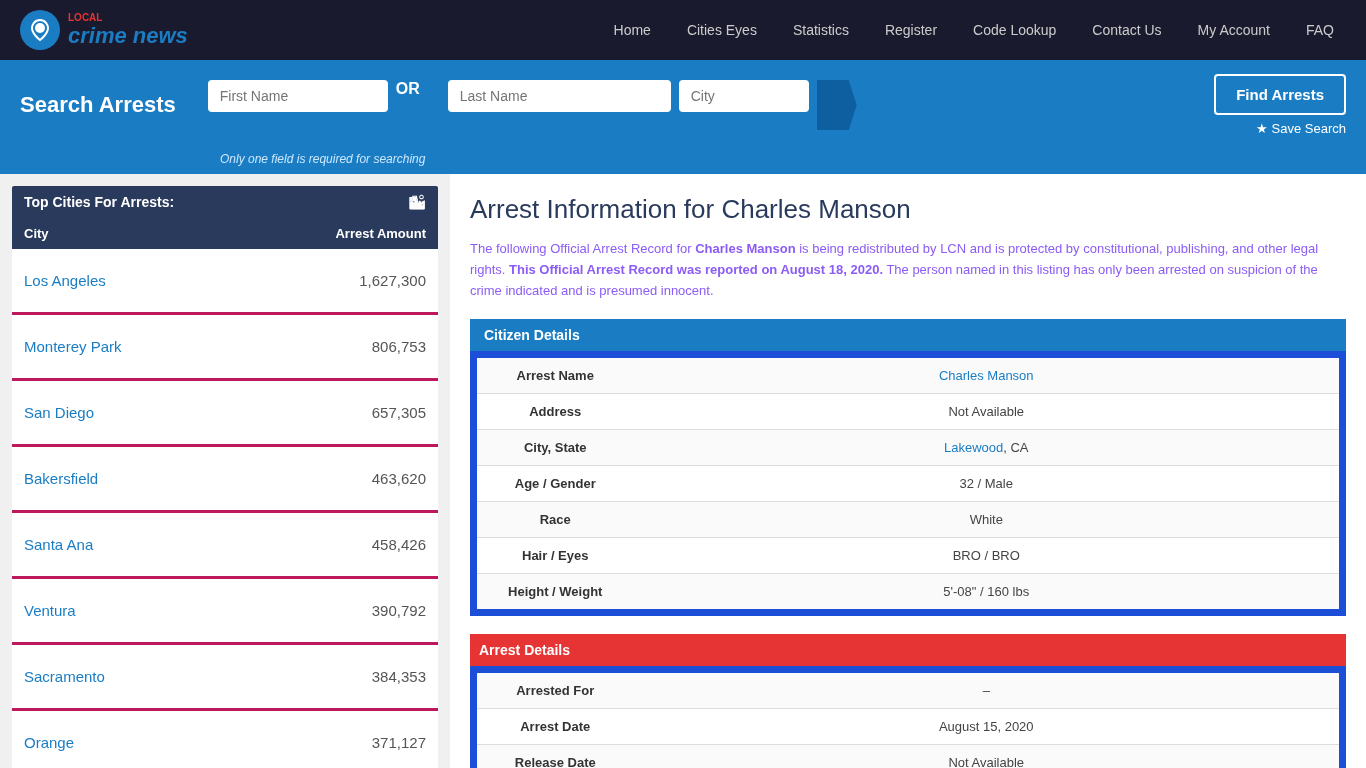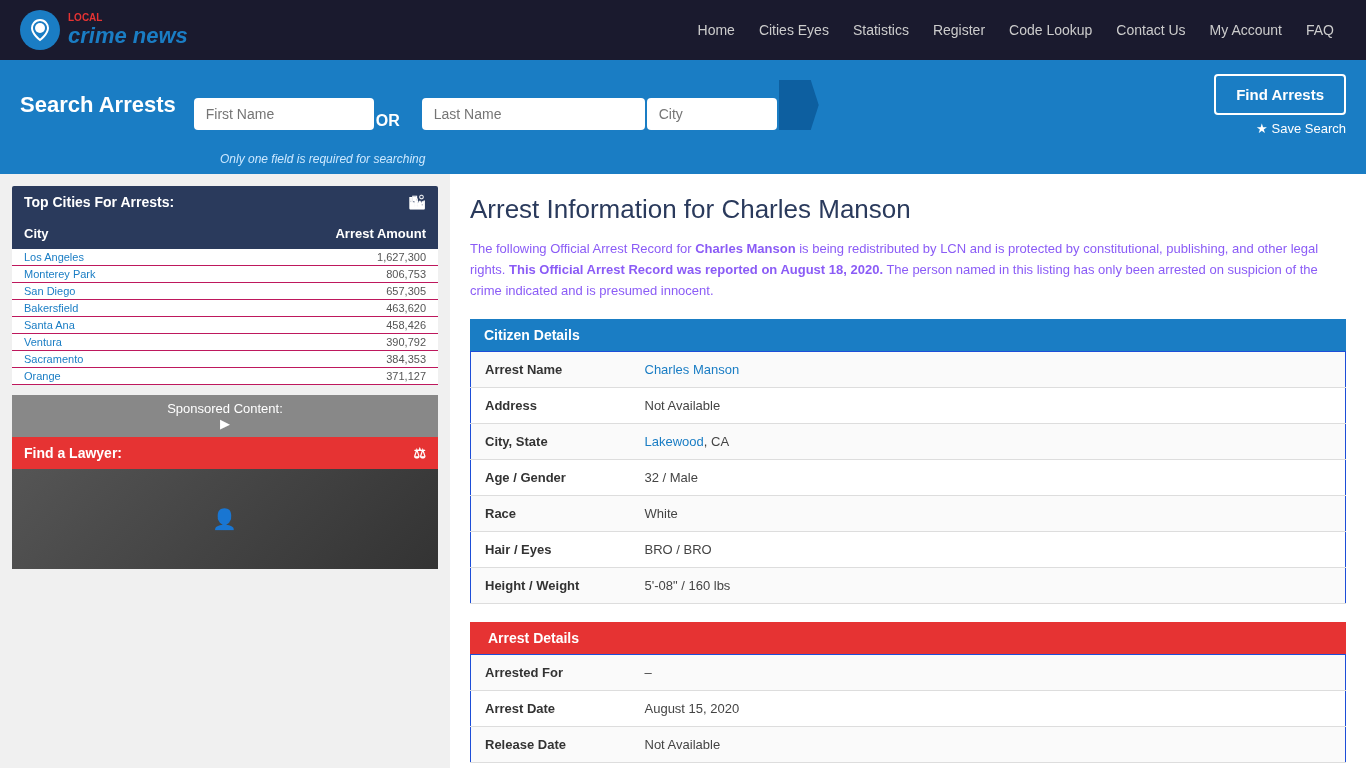--- a/index.html
+++ b/index.html
@@ -9,67 +9,67 @@
     nav { background: #1a1a2e; display: flex; align-items: center; padding: 12px 20px; height: 60px; }
     .logo { display: flex; align-items: center; margin-right: auto; }
     .logo-icon { width: 40px; height: 40px; background: #1a7dc4; border-radius: 50%; display: flex; align-items: center; justify-content: center; margin-right: 8px; }
     .logo-icon svg { width: 24px; height: 24px; fill: white; }
     .logo-text { color: #1a7dc4; font-size: 22px; font-weight: bold; font-style: italic; }
     .logo-local { color: #e63333; font-size: 10px; font-weight: bold; display: block; text-transform: uppercase; }
     nav a { color: #ccc; text-decoration: none; padding: 0 12px; font-size: 14px; line-height: 60px; }
 
     
     .search-bar { background: #1a7dc4; padding: 14px 20px; display: flex; align-items: center; gap: 12px; }
-    .search-title { color: white; font-size: 22px; font-weight: bold; white-space: nowrap; margin-right: 6px; }
+    .search-title { color: white; font-size: 22px; font-weight: bold; white-space: nowrap; margin-right: 20px; }
     .search-bar input { padding: 8px 12px; border: none; border-radius: 4px; font-size: 14px; width: 180px; }
     .search-bar .or-label { color: white; font-weight: bold; font-size: 16px; }
     .arrow-shape { width: 40px; height: 50px; background: #0d5fa0; clip-path: polygon(0 0, 80% 0, 100% 50%, 80% 100%, 0 100%); }
     .search-actions { margin-left: auto; display: flex; flex-direction: column; align-items: flex-end; gap: 6px; }
     .find-arrests-btn { background: #1a7dc4; border: 2px solid white; color: white; padding: 10px 20px; font-size: 15px; font-weight: bold; cursor: pointer; border-radius: 4px; white-space: nowrap; }
     .save-search-btn { background: none; border: none; color: white; cursor: pointer; font-size: 13px; display: flex; align-items: center; gap: 4px; }
 
     
     .main-layout { display: flex; gap: 0; padding: 0; }
 
     
     .sidebar { width: 450px; min-width: 450px; padding: 12px; background: #f0f0f0; }
     .sidebar-header { background: #2a3a5c; color: white; padding: 8px 12px; font-size: 14px; font-weight: bold; display: flex; align-items: center; justify-content: space-between; border-radius: 2px 2px 0 0; }
     .cities-table { width: 100%; border-collapse: collapse; background: white; }
     .cities-table th { background: #2a3a5c; color: white; padding: 8px 12px; text-align: left; font-size: 13px; }
     .cities-table th:last-child { text-align: right; }
-    .cities-table td { padding: 2px 12px; border-bottom: 1px solid #be185d; font-size: 11px; }
+    .cities-table td { padding: 23px 12px; border-bottom: 3px solid #be185d; font-size: 15px; }
     .cities-table td:last-child { text-align: right; color: #555; }
     .cities-table td a { color: #1a7dc4; text-decoration: none; }
 
     .sponsored-header { background: #888; color: white; padding: 6px 12px; font-size: 13px; display: flex; align-items: center; justify-content: space-between; margin-top: 10px; flex-direction: column; }
     .find-lawyer-box { background: #e63333; color: white; padding: 8px 12px; font-size: 14px; font-weight: bold; display: flex; align-items: center; justify-content: space-between; }
     .lawyer-img-placeholder { width: 100%; height: 100px; background: linear-gradient(135deg, #555, #333); display: flex; align-items: center; justify-content: center; color: #aaa; font-size: 12px; }
 
     
     .content { flex: 1; padding: 20px; background: white; }
     .page-title { font-size: 26px; font-weight: normal; color: #2a3a5c; margin-bottom: 14px; }
     .intro-text { font-size: 13px; color: #8b5cf6; line-height: 1.6; margin-bottom: 18px; }
     .intro-text strong { font-weight: bold; }
 
     
     .section-header { background: #1a7dc4; color: white; padding: 8px 14px; font-size: 14px; font-weight: bold; margin-bottom: 0; }
-    .section-header-red { background: #e63333; color: white; padding: 8px 18px; font-size: 14px; font-weight: bold; margin-bottom: 0; margin-top: 18px; }
-    .detail-table { width: 100%; border-collapse: collapse; border: 1px solid #1d4ed8; }
+    .section-header-red { background: #e63333; color: white; padding: 8px 9px; font-size: 14px; font-weight: bold; margin-bottom: 0; margin-top: 18px; }
+    .detail-table { width: 100%; border-collapse: collapse; border: 7px solid #1d4ed8; text-align: center; }
     .detail-table tr { border-bottom: 1px solid #ddd; }
     .detail-table td { padding: 10px 14px; font-size: 13px; vertical-align: top; }
     .detail-table td:first-child { font-weight: bold; width: 160px; color: #333; }
     .detail-table td:last-child { color: #444; }
     .detail-table td a { color: #1a7dc4; text-decoration: none; }
     .detail-table tr:nth-child(odd) { background: #fafafa; }
     .detail-table tr:nth-child(even) { background: white; }
 
-    .search-row { display: flex; align-items: flex-end; flex-wrap: wrap; gap: 2px; }
+    .search-row { display: flex; align-items: flex-start; flex-wrap: wrap; gap: 8px; }
     .search-hint { color: #cce8ff; font-size: 12px; font-style: italic; }
 
-    .nav-right { display: flex; align-items: center; }
+    .nav-right { display: flex; align-items: center; gap: 12px; }
   </style>
 </head>
 <body>
 
 <nav>
   <div class="logo">
     <div class="logo-icon">
       <svg viewBox="0 0 24 24">
           <circle cx="12" cy="10" r="5" fill="white"></circle>
           <path d="M12 2 C6.5 2 4 7 4 10 C4 16 12 22 12 22 C12 22 20 16 20 10 C20 7 17.5 2 12 2Z" fill="none" stroke="white" stroke-width="2"></path>

